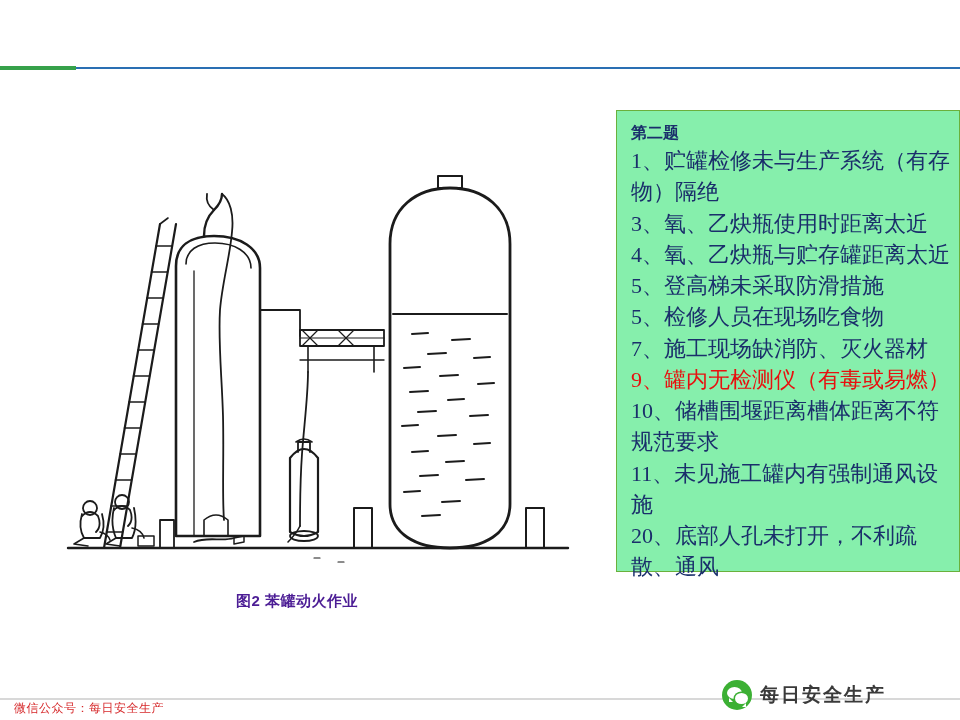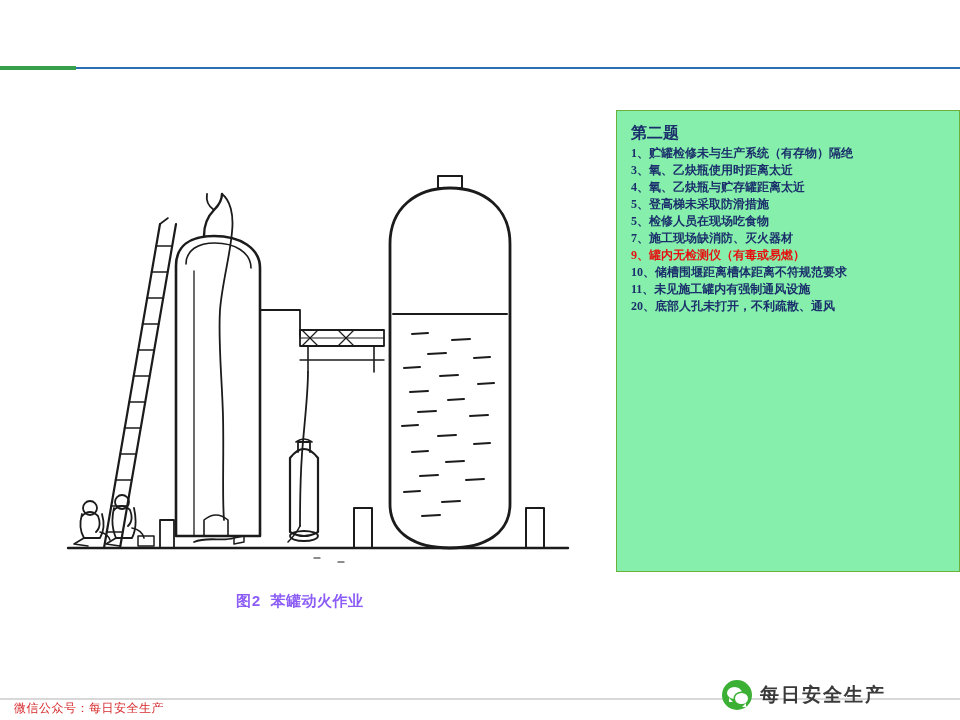--- a/index.html
+++ b/index.html
@@ -48,24 +48,24 @@
     width: 580px;
     height: 520px;
   }
   .illustration svg {
     display: block;
   }
   .fig-caption {
     position: absolute;
     left: 236px;
     top: 592px;
-    font-family: Liberation Mono, monospace;
+    font-family: Liberation Sans, sans-serif;
     font-size: 15px;
     font-weight: bold;
-    color: #8b5cf6;
+    color: #4c1d95;
     letter-spacing: 0.5px;
   }
 
   
   .notes-panel {
     position: absolute;
     left: 604px;
     top: 110px;
     width: 344px;
     height: 462px;
@@ -78,22 +78,22 @@
   .notes-title {
     font-family: "Liberation Serif", serif;
     font-size: 16px;
     font-weight: bold;
     color: #1a2f6b;
     line-height: 1.45;
     margin-bottom: 1px;
   }
   .note-line {
     font-family: "Liberation Serif", serif;
-    font-size: 12px;
-    font-weight: bold;
+    font-size: 22px;
+    font-weight: normal;
     color: #1a2f6b;
     line-height: 1.42;
     word-break: break-all;
   }
   .note-line.red {
     color: #e8100f;
   }
 
   
   .footer-rule {

